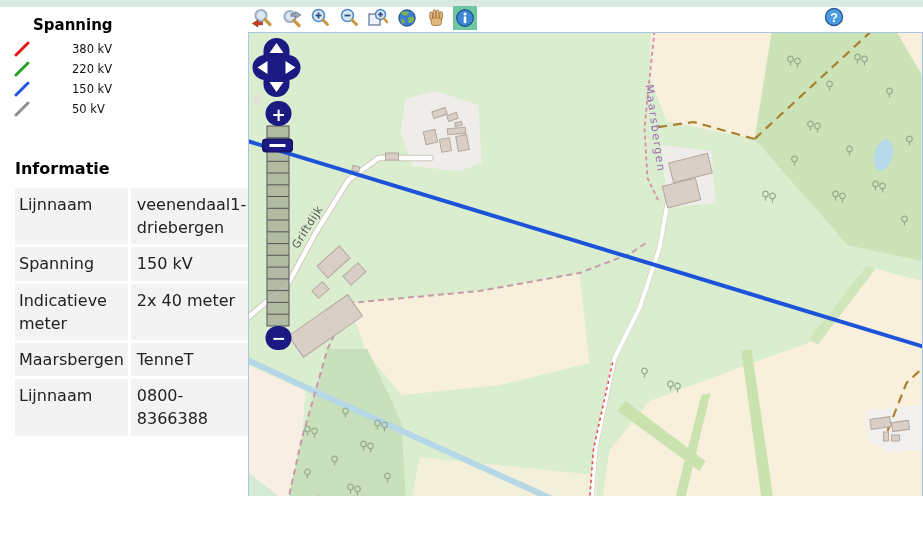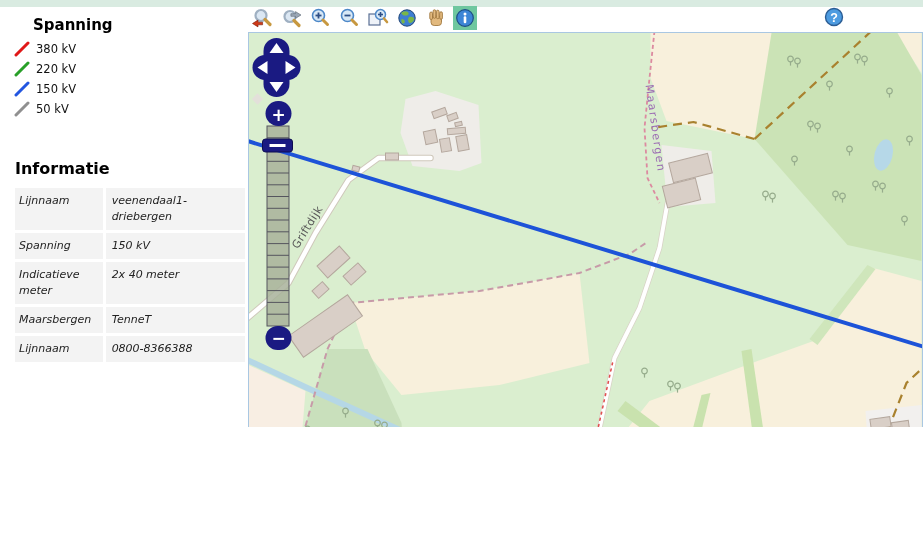--- a/index.html
+++ b/index.html
@@ -1,29 +1,29 @@
 <!DOCTYPE html>
 <html><head>
 <meta charset="utf-8">
 <style>
   * { box-sizing: border-box; }
   html,body { margin:0; padding:0; background:#fff; }
   .page {
-    position:relative; width:923px; height:427px; overflow:hidden;
+    position:relative; width:923px; height:496px; overflow:hidden;
     background:#ffffff; font-family:"DejaVu Sans","Liberation Sans",sans-serif;
   }
   .top-strip { position:absolute; left:0; top:0; width:100%; height:7px; background:#d9ebe1; }
 
   
   .left-panel { position:absolute; left:0; top:7px; width:248px; bottom:0; background:#fff; }
   .legend-title { margin:9px 0 5px 33px; font-size:15px; font-weight:bold; color:#000; }
-  .legend-item { display:flex; align-items:center; height:20px; padding-left:13px; font-size:11.5px; color:#111; }
+  .legend-item { display:flex; align-items:center; height:20px; padding-left:13px; font-size:11.5px; color:#111;gap:36px; }
   .legend-item svg { width:20px; height:16px; margin-right:3px; flex:0 0 auto; }
   .info-title { margin:40px 0 7px 15px; font-size:16px; font-weight:bold; color:#000; }
-  .info-table { margin-left:12px; border-collapse:separate; border-spacing:3px; font-size:11px; color:#222;font-style:italic; }
+  .info-table { margin-left:12px; border-collapse:separate; border-spacing:3px; font-size:16px; color:#222; }
   .info-table td { background:#f3f3f3; padding:5px 4px; vertical-align:top; line-height:1.45; }
   td.lbl { width:88px; }
   td.val { width:142px; padding-left:6px; }
 
   
   .toolbar { position:absolute; left:250px; top:5px; height:26px; display:flex; gap:5px; align-items:center; }
   .tool-btn { width:24px; height:24px; border:0; padding:1px; background:transparent; cursor:pointer; }
   .tool-btn.active { background:#6fc79f; }
   .tool-btn svg { width:22px; height:22px; display:block; }
   .help-btn { position:absolute; left:823px; top:6px; width:22px; height:22px; border:0; padding:0; background:transparent; cursor:pointer; }

